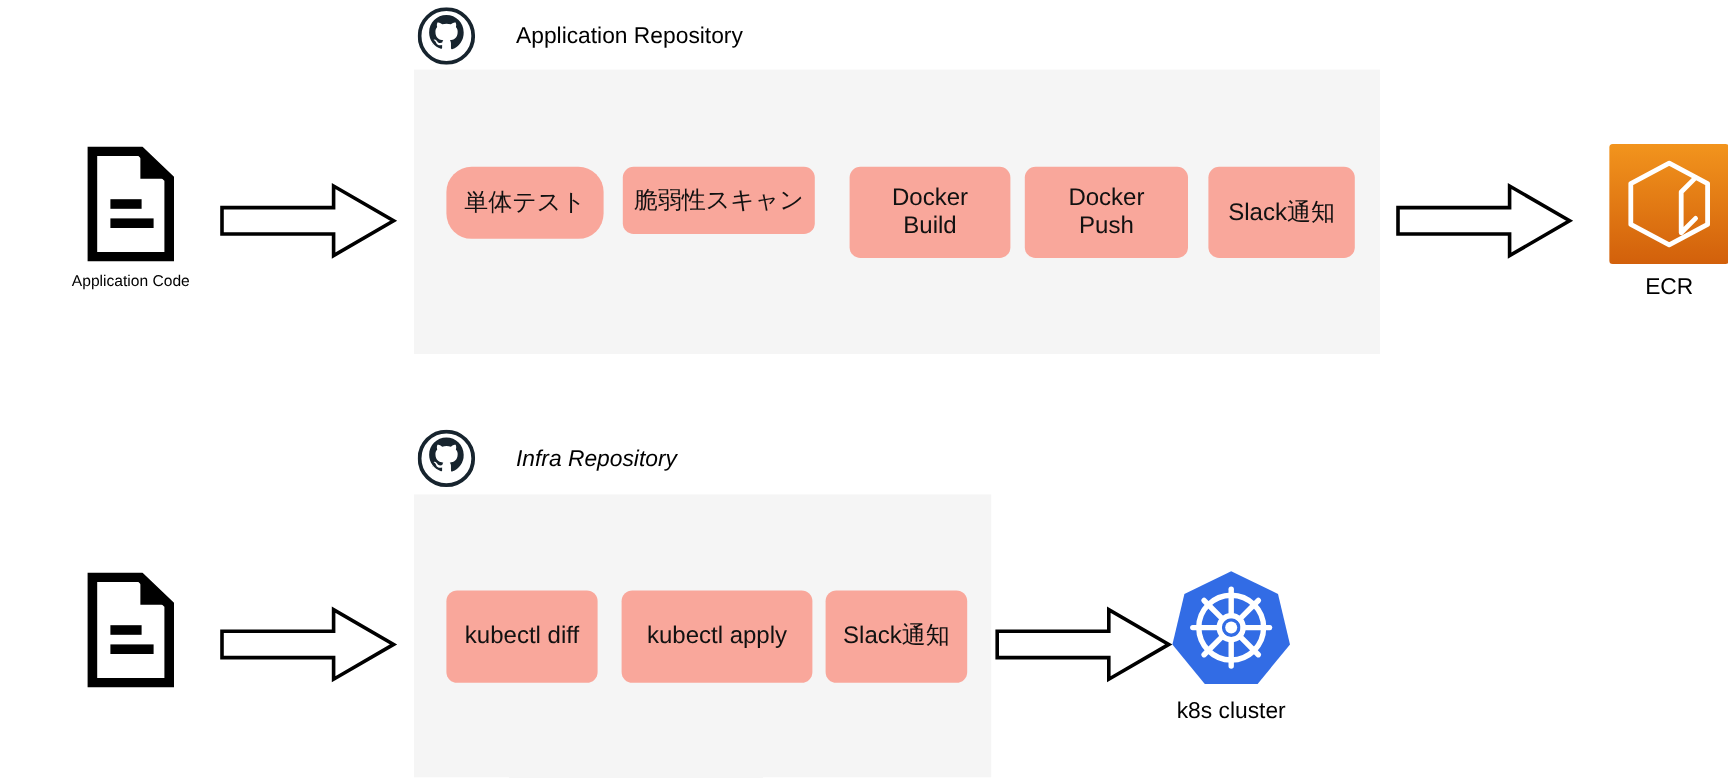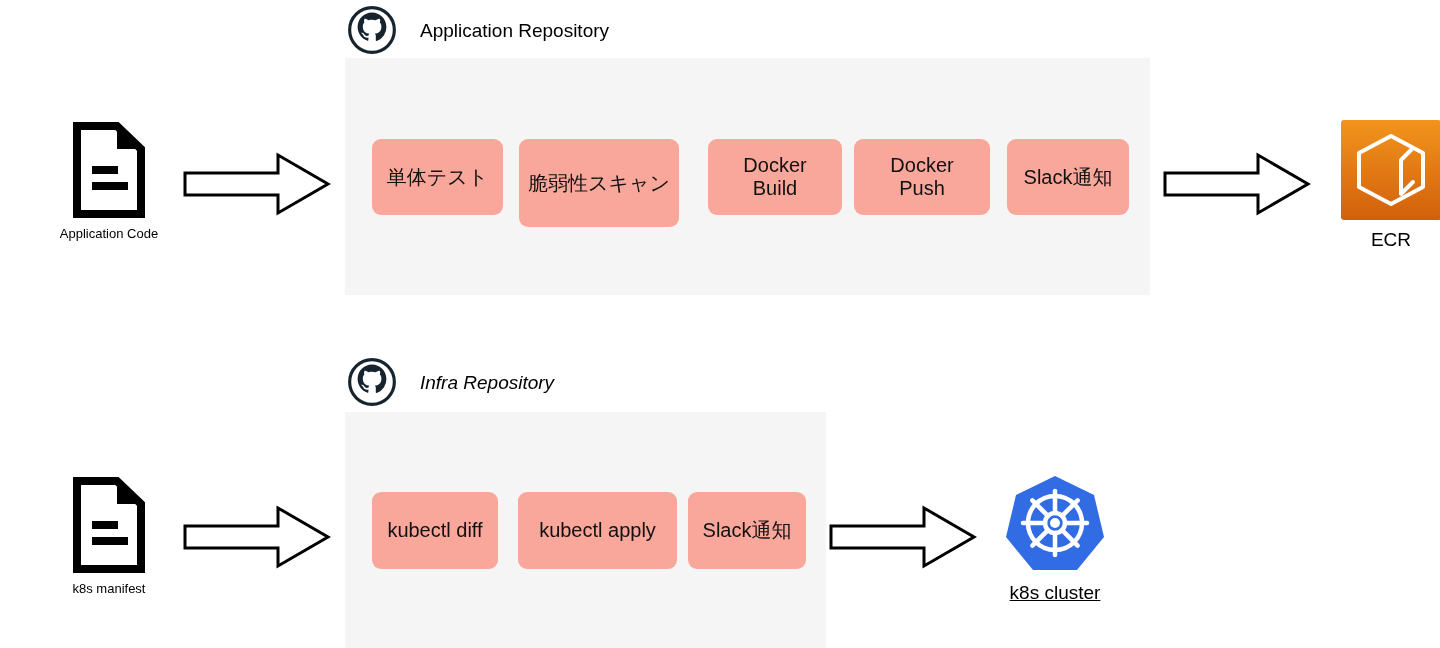--- a/index.html
+++ b/index.html
@@ -21,21 +21,21 @@
   .repo-panel {
     background: #f5f5f5;
   }
   #panel-app   { left: 345px; top: 58px;  width: 805px; height: 237px; }
   #panel-infra { left: 345px; top: 412px; width: 481px; height: 236px; }
 
   
   .repo-header {
     display: flex;
     align-items: center;
-    gap: 24px;
+    gap: 34px;
   }
   #header-app   { left: 348px; top: 6px;   }
   #header-infra { left: 348px; top: 358px; font-style: italic; }
   .repo-header .gh-icon { width: 48px; height: 48px; display: block; }
   .repo-header .repo-title {
     font-size: 19px;
     color: #000;
     white-space: nowrap;
     line-height: 1;
   }
@@ -51,22 +51,22 @@
     text-align: center;
     font-size: 20px;
     line-height: 1.15;
     color: #111111;
     box-sizing: border-box;
     padding: 2px 6px;
     white-space: pre-line;
   }
 
   
-  #stage-a0 { left: 372px;  top: 139px; width: 131px; height: 76px; }
-  #stage-a1 { left: 519px;  top: 139px; width: 160px; height: 88px; }
+  #stage-a0 { left: 372px;  top: 139px; width: 131px; height: 60px; border-radius: 21px; }
+  #stage-a1 { left: 519px;  top: 139px; width: 160px; height: 56px; }
   #stage-a2 { left: 708px;  top: 139px; width: 134px; height: 76px; }
   #stage-a3 { left: 854px;  top: 139px; width: 136px; height: 76px; }
   #stage-a4 { left: 1007px; top: 139px; width: 122px; height: 76px; }
 
   
   #stage-b0 { left: 372px; top: 492px; width: 126px; height: 77px; }
   #stage-b1 { left: 518px; top: 492px; width: 159px; height: 77px; }
   #stage-b2 { left: 688px; top: 492px; width: 118px; height: 77px; }
 
   
@@ -86,21 +86,21 @@
     font-size: 13px;
     color: #000;
     margin-top: 9px;
     white-space: nowrap;
     line-height: 1;
   }
 
   
   .target-node { text-align: center; }
   #node-ecr { left: 1323px; top: 120px; width: 136px; }
-  #node-k8s-cluster { left: 975px; top: 473px; width: 160px; text-decoration: underline; }
+  #node-k8s-cluster { left: 946px; top: 473px; width: 160px; }
   .target-node .target-label {
     font-size: 19px;
     color: #000;
     margin-top: 10px;
     white-space: nowrap;
     line-height: 1;
   }
   .ecr-tile { width: 100px; height: 100px; display: block; margin: 0 auto; }
   .k8s-logo { width: 104px; height: 100px; display: block; margin: 0 auto; }
 </style>
@@ -170,21 +170,20 @@
   <div class="node-label">Application Code</div>
 </div>
 
 <div class="abs doc-node" id="node-k8s-manifest">
   <svg class="doc-icon" width="74" height="96" viewBox="0 0 74 96">
     <path d="M5 4 H45 L69 27 V92 H5 Z" fill="#ffffff" stroke="#000000" stroke-width="8" stroke-linejoin="miter"></path>
     <path d="M45 4 L45 27 L69 27 Z" fill="#000000"></path>
     <rect x="20" y="44" width="26" height="8" fill="#000000"></rect>
     <rect x="20" y="60" width="36" height="8" fill="#000000"></rect>
   </svg>
-  <div class="node-label">k8s manifest</div>
 </div>
 
 <div class="abs target-node" id="node-ecr">
   <svg class="ecr-tile" viewBox="0 0 100 100">
     <defs>
       <linearGradient id="ecrGrad" x1="0" y1="0" x2="0" y2="1">
         <stop offset="0%" stop-color="#f2941d"></stop>
         <stop offset="100%" stop-color="#d2600b"></stop>
       </linearGradient>
     </defs>

